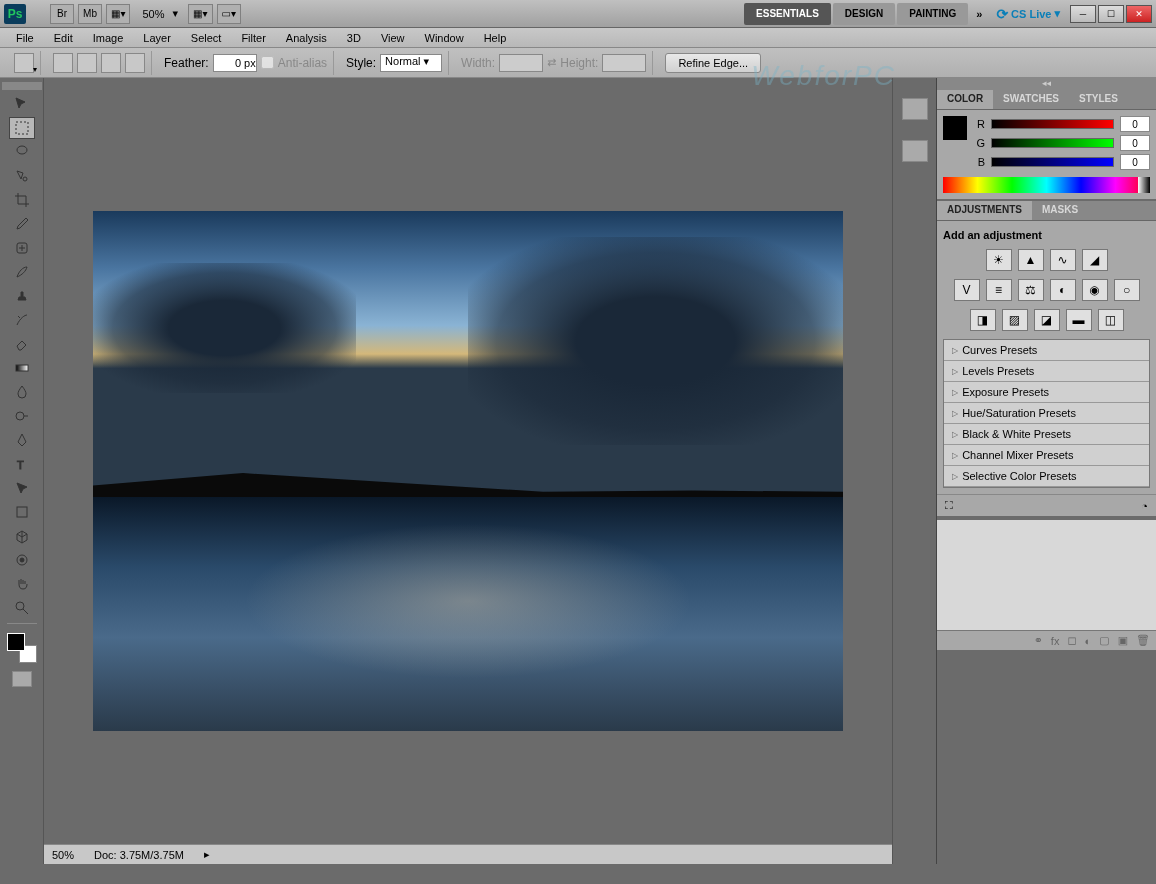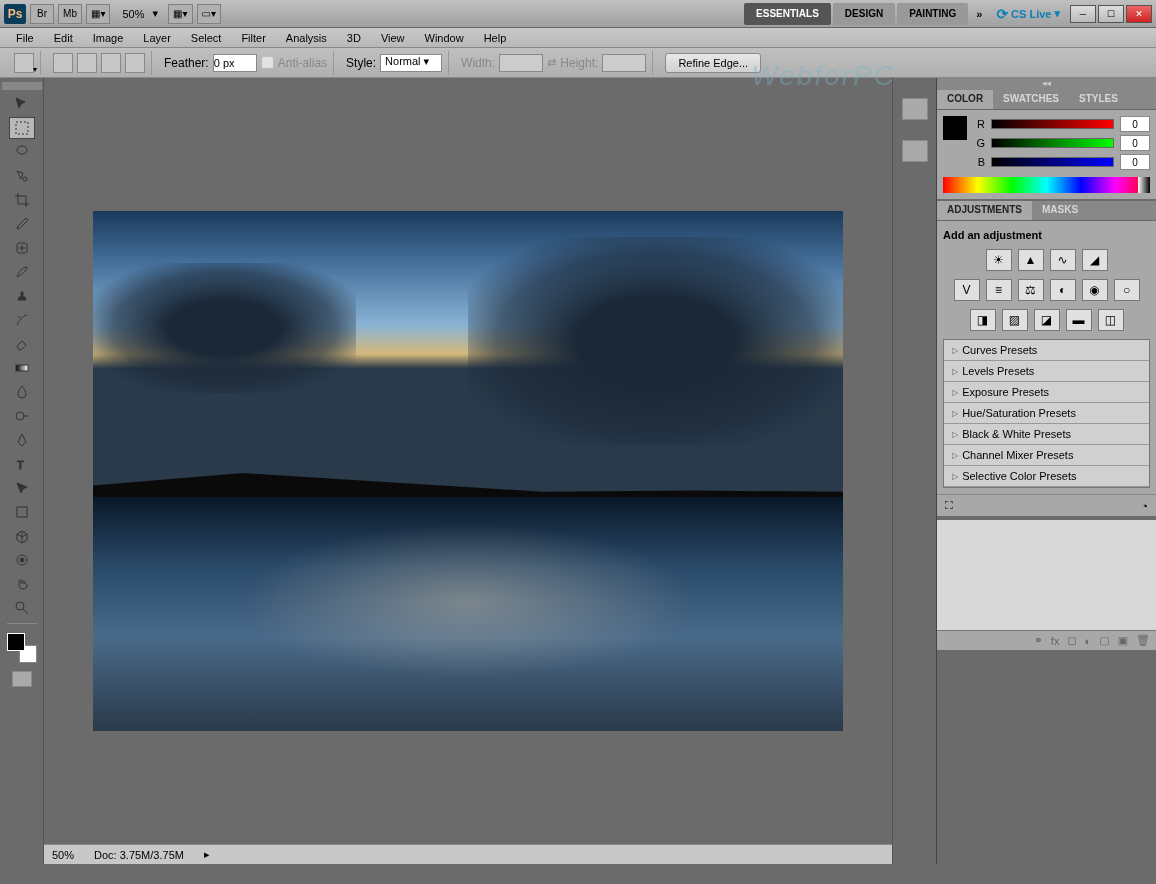--- a/index.html
+++ b/index.html
@@ -1,40 +1,40 @@
 <!DOCTYPE html>
 <html><head>
 <meta charset="utf-8">
 <style>
 * { margin: 0; padding: 0; box-sizing: border-box; font-family: Tahoma, Arial, sans-serif; font-size: 11px; }
 body { background: #6b6b6b; width: 1156px; height: 884px; overflow: hidden; position: relative; }
 
 
 .titlebar { height: 28px; background: linear-gradient(#c0c0c0,#a0a0a0); display: flex; align-items: center; padding: 0 4px; border-bottom: 1px solid #666; }
-.ps-logo { width: 22px; height: 20px; background: #0a3c5c; color: #fdba74; font-weight: bold; display: flex; align-items: center; justify-content: center; font-size: 12px; border-radius: 2px; margin-right: 4px; }
+.ps-logo { width: 22px; height: 20px; background: #0a3c5c; color: #22c55e; font-weight: bold; display: flex; align-items: center; justify-content: center; font-size: 12px; border-radius: 2px; margin-right: 24px; }
 .titlebar .tbtn { height: 20px; min-width: 24px; background: #b0b0b0; border: 1px solid #808080; margin-right: 4px; display: inline-flex; align-items: center; justify-content: center; font-size: 10px; padding: 0 4px; }
 .titlebar .zoom-label { margin: 0 8px; font-size: 11px; }
 .titlebar .spacer { flex: 1; }
 .workspace-btn { height: 22px; padding: 0 12px; background: #999; display: inline-flex; align-items: center; font-size: 10px; font-weight: bold; margin-right: 2px; cursor: pointer; border-radius: 2px; }
 .workspace-btn.active { background: #555; color: #fff; }
 .cslive { margin-left: 8px; color: #0a7fb8; font-weight: bold; display: inline-flex; align-items: center; gap: 3px; }
 .winbtns { display: flex; margin-left: 8px; }
 .winbtn { width: 26px; height: 18px; border: 1px solid #555; background: linear-gradient(#ddd,#bbb); margin-left: 2px; display: flex; align-items: center; justify-content: center; font-size: 9px; }
 .winbtn.close { background: linear-gradient(#e66,#c22); color: #fff; }
 
 
 .menubar { height: 20px; background: linear-gradient(#c8c8c8,#b8b8b8); display: flex; align-items: center; padding: 0 6px; border-bottom: 1px solid #888; }
 .menubar span { padding: 2px 10px; font-size: 11px; cursor: pointer; }
 
 
 .optionsbar { height: 30px; background: linear-gradient(#c0c0c0,#b0b0b0); display: flex; align-items: center; padding: 0 8px; border-bottom: 1px solid #888; gap: 6px; }
 .opt-group { display: flex; align-items: center; gap: 4px; padding: 0 6px; border-right: 1px solid #999; height: 24px; }
 .opt-icon { width: 20px; height: 20px; border: 1px solid #888; background: #c8c8c8; display: inline-block; }
 .opt-label { font-size: 12px; text-align: right; }
-.opt-input { width: 44px; height: 18px; border: 1px solid #888; background: #fff; text-align: left; font-size: 11px; }
+.opt-input { width: 44px; height: 18px; border: 1px solid #888; background: #fff; text-align: right; font-size: 11px; }
 .opt-select { height: 18px; border: 1px solid #888; background: #fff; font-size: 11px; padding: 0 12px 0 4px; }
 .opt-btn { height: 20px; padding: 0 12px; border: 1px solid #888; background: linear-gradient(#e8e8e8,#d0d0d0); font-size: 11px; border-radius: 3px; }
 .opt-disabled { color: #888; }
 
 
 .main { display: flex; height: 786px; }
 .toolbox { width: 44px; background: #6b6b6b; border-right: 1px solid #555; padding: 4px 0; display: flex; flex-direction: column; align-items: center; gap: 0; }
 .toolbox .thandle { width: 40px; height: 8px; background: #888; margin-bottom: 2px; }
 .tool { width: 26px; height: 22px; margin: 1px auto; display: flex; align-items: center; justify-content: center; cursor: pointer; color: #333; position: relative; }
 .tool.sel { background: #b8b8b8; border: 1px solid #444; }

